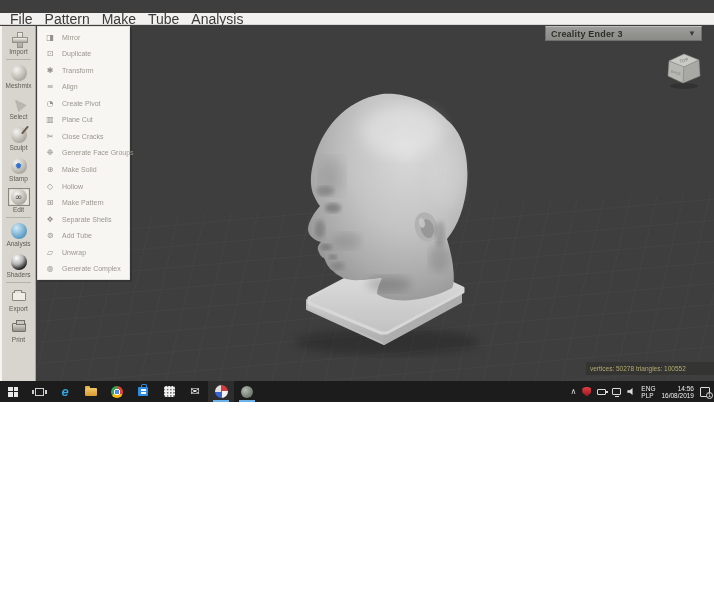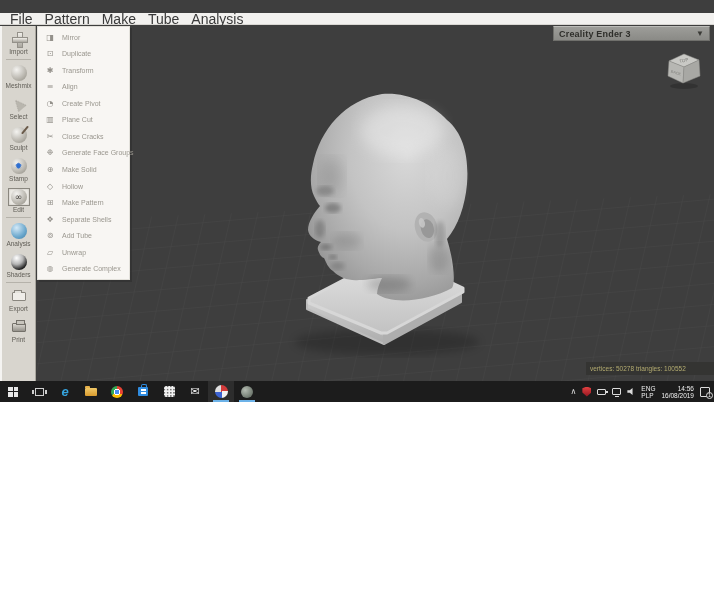--- a/index.html
+++ b/index.html
@@ -45,21 +45,21 @@
   
   .edit-popup { position:absolute; left:37px; top:26px; width:93px; height:254px; background:#f8f6f3; border:1px solid #e3e1db; box-shadow:2px 2px 0 rgba(40,40,40,0.45); display:flex; flex-direction:column; padding:2px 0; z-index:5; }
   .mi { flex:1; display:flex; align-items:center; padding-left:5px; cursor:default; }
   .micon { width:14px; font-size:8px; color:#94918b; text-align:center; font-family:"DejaVu Sans", sans-serif; flex:0 0 auto; }
   .mlabel { font-size:7px; color:#9a978f; padding-left:5px; white-space:nowrap; }
 
   
   .viewport { position:absolute; left:37px; top:26px; right:0; bottom:21px; background:#3e3e3e; overflow:hidden; }
   .scene { position:absolute; inset:0; }
 
-  .printer-bar { position:absolute; top:0; right:4px; width:157px; height:15px; background:linear-gradient(#9d9d99, #8a8a86); border:1px solid #70706c; border-top-color:#bcbcb8; display:flex; align-items:center; padding:0 5px; }
+  .printer-bar { position:absolute; top:0; right:12px; width:157px; height:15px; background:linear-gradient(#9d9d99, #8a8a86); border:1px solid #70706c; border-top-color:#bcbcb8; display:flex; align-items:center; padding:0 5px; }
   .printer-bar .pname { font-size:9px; color:#2e2e2a; font-weight:bold; letter-spacing:0.2px; }
   .printer-bar .parrow { margin-left:auto; font-size:8px; color:#3a3a36; }
 
   .view-cube { position:absolute; top:22px; right:6px; width:46px; height:44px; }
 
   .stats { position:absolute; right:0; bottom:6px; width:128px; height:13px; background:#343432; color:#b3ab70; font-size:6.5px; line-height:13px; padding-left:4px; white-space:nowrap; }
 
   
   .taskbar { position:absolute; left:0; right:0; bottom:0; height:21px; background:#1c1c1c; display:flex; align-items:stretch; z-index:10; }
   .tb-btn { width:26px; display:flex; align-items:center; justify-content:center; position:relative; }

